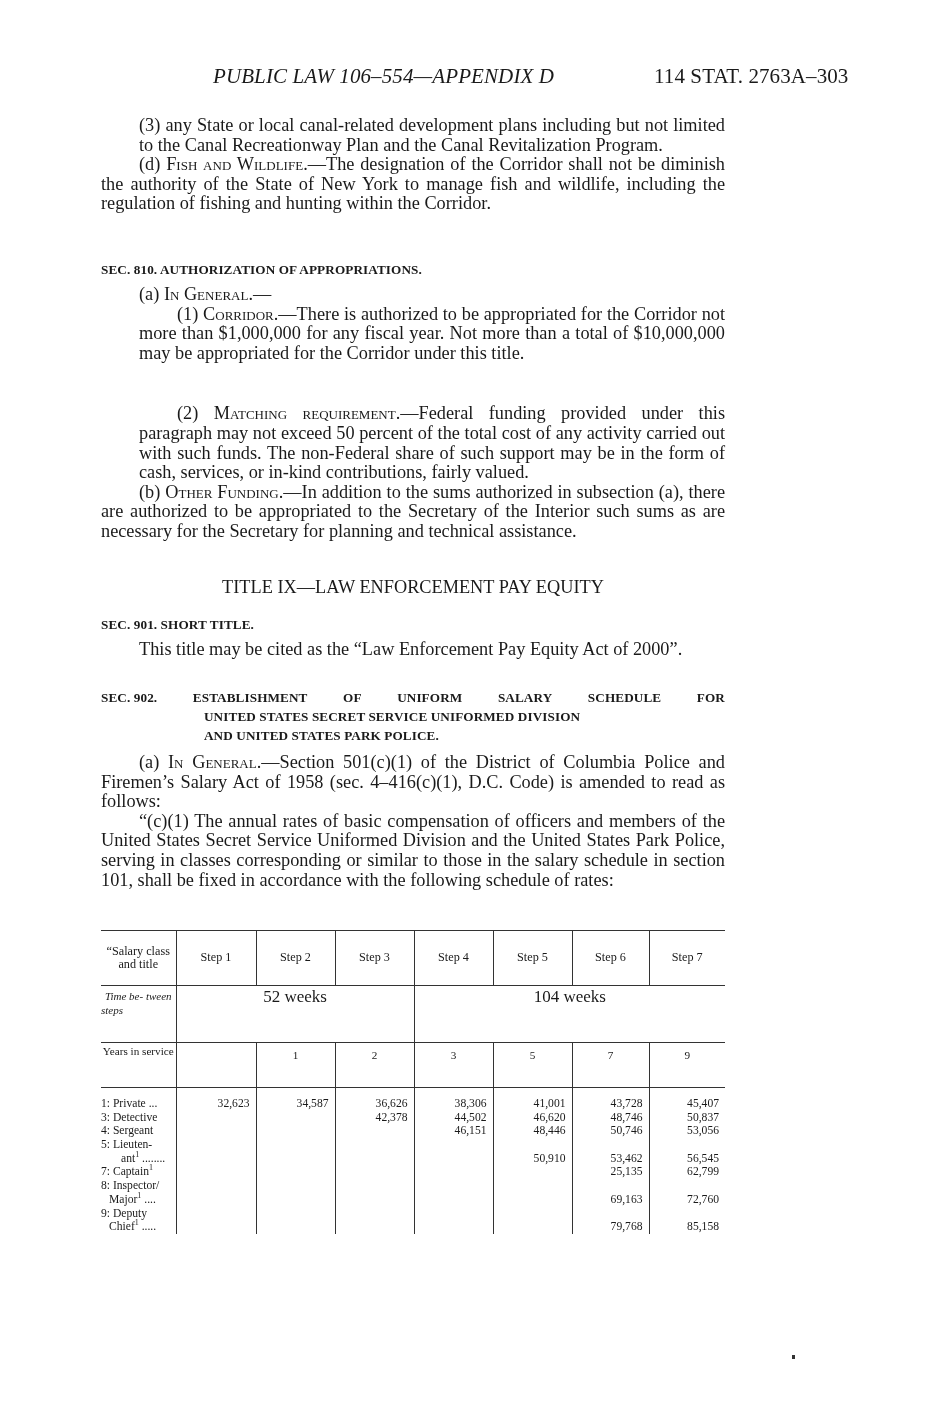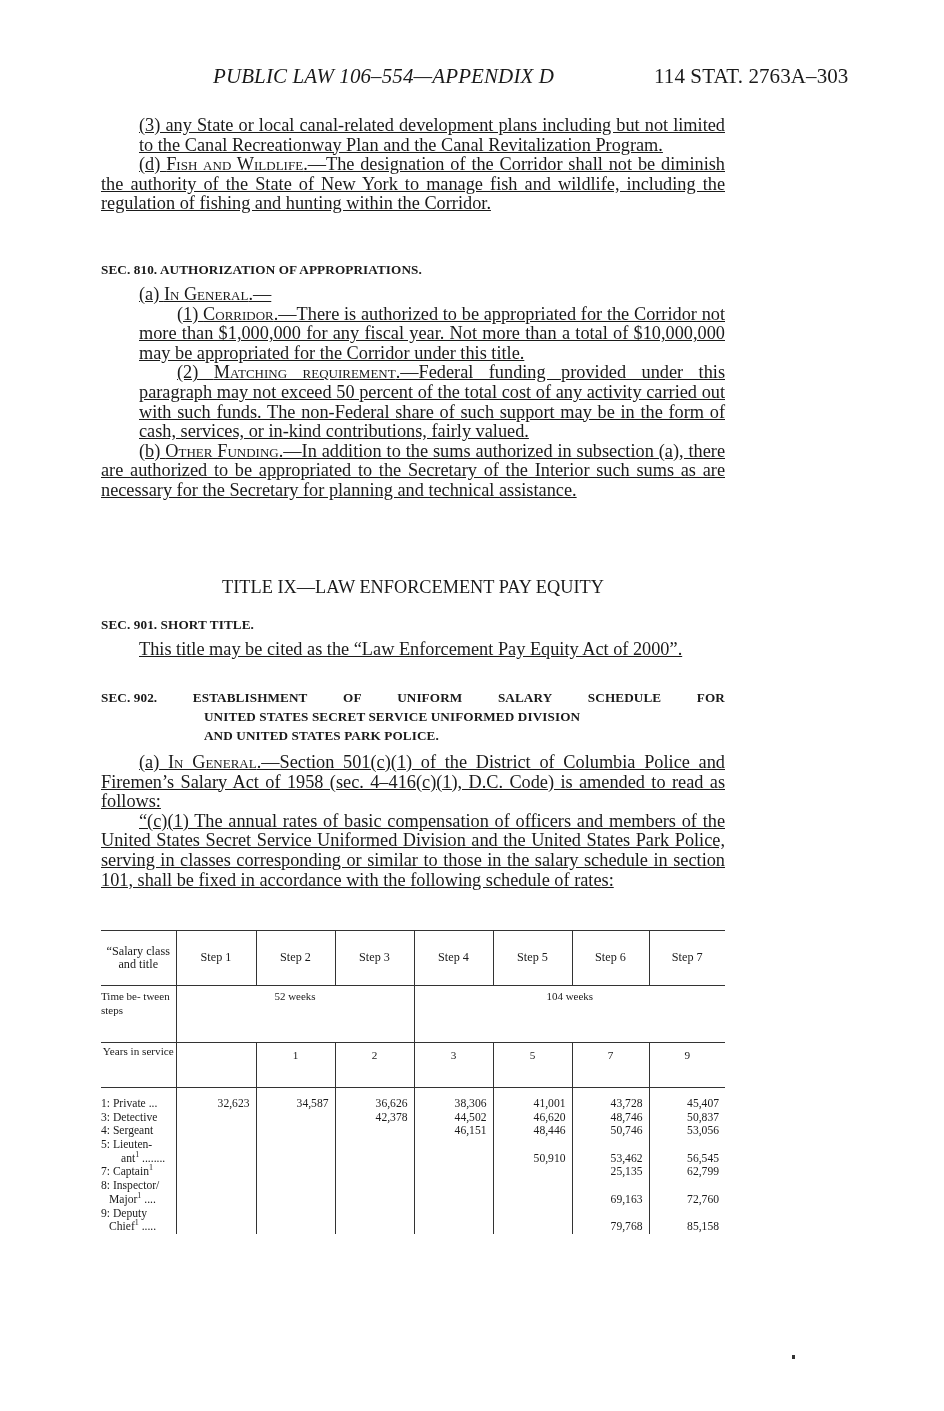--- a/index.html
+++ b/index.html
@@ -12,21 +12,21 @@
       position: absolute; top: 64px; left: 0; width: 944px; height: 30px;
       font-size: 21px; letter-spacing: 0.1px;
     }
     .header .left { position: absolute; left: 213px; top: 0; font-style: italic; }
     .header .right { position: absolute; left: 654px; top: 0; }
 
     .body-text {
       position: absolute; left: 101px; width: 624px;
       font-size: 18.3px; line-height: 19.6px; text-align: justify;
     }
-    .body-text p { margin: 0; text-decoration: underline; }
+    .body-text p { margin: 0; }
     .indent { text-indent: 38px; }
     .indent2 { text-indent: 0; padding-left: 38px; }
     .sc { font-variant: small-caps; }
     .sec-head {
       font-family: "Liberation Serif", serif; font-weight: bold;
       font-size: 13.2px; letter-spacing: 0.1px;
     }
     .title-center { text-align: center; font-size: 18.3px; }
 
     #block1 { top: 116px; }
@@ -42,21 +42,21 @@
 
     
     .tbl {
       position: absolute; left: 101px; top: 930px; width: 624px;
       font-size: 12.2px; line-height: 13.8px;
     }
     .tbl table { border-collapse: collapse; width: 624px; table-layout: fixed; }
     .tbl td { padding: 0; vertical-align: top; }
     .tbl tr.hdr td { height: 54px; vertical-align: middle; text-align: center; border-top: 1.5px solid #333; border-bottom: 1.5px solid #333; }
     .tbl tr.hdr td + td { border-left: 1.5px solid #333; }
-    .tbl tr.time td { height: 52px; border-bottom: 1.5px solid #333; font-size: 11px; }
+    .tbl tr.time td { height: 52px; border-bottom: 1.5px solid #333; font-size: 17px; }
     .tbl tr.time td + td { border-left: 1.5px solid #333; text-align: center; padding-top: 4px; }
     .tbl tr.time td.lbl { padding-top: 4px; text-align: justify; text-align-last: left; padding-left: 0; }
     .tbl tr.years td { height: 38px; border-bottom: 1.5px solid #333; font-size: 11.2px; text-align: center; padding-top: 6px; vertical-align: top; margin-top: 24px; }
     .tbl tr.years td + td { border-left: 1.5px solid #333; }
     .tbl tr.data td { vertical-align: top; padding-top: 9px; font-size: 11.6px; line-height: 13.7px; }
     .tbl tr.data td + td { border-left: 1.5px solid #333; text-align: right; padding-right: 6px; }
     .tbl tr.data td.rank { text-align: left; padding-right: 0; }
     .tbl tr.data td.last { border-left: 1.5px solid #333; }
     .cell-line { height: 13.7px; white-space: nowrap; }
     .sup { font-size: 8px; vertical-align: super; line-height: 0; }
@@ -84,21 +84,21 @@
 
 <div class="body-text" id="block2">
   <p class="indent">
     <span>(a) </span><span class="sc">In General</span><span>.—</span>
   </p>
   <p style="padding-left:38px;text-indent:38px;margin-left:-38px;padding-left:38px;">
   </p>
   <p style="padding-left:38px;">
     <span style="display:inline-block;width:38px;"></span><span>(1) </span><span class="sc">Corridor</span><span>.—There is authorized to be appropriated for the Corridor not more than $1,000,000 for any fiscal year. Not more than a total of $10,000,000 may be appropriated for the Corridor under this title.</span>
   </p>
-  <p style="padding-left:38px;">
+  <p style="padding-left:38px;margin-top:41px;">
     <span style="display:inline-block;width:38px;"></span><span>(2) </span><span class="sc">Matching requirement</span><span>.—Federal funding provided under this paragraph may not exceed 50 percent of the total cost of any activity carried out with such funds. The non-Federal share of such support may be in the form of cash, services, or in-kind contributions, fairly valued.</span>
   </p>
   <p class="indent">
     <span>(b) </span><span class="sc">Other Funding</span><span>.—In addition to the sums authorized in subsection (a), there are authorized to be appropriated to the Secretary of the Interior such sums as are necessary for the Secretary for planning and technical assistance.</span>
   </p>
 </div>
 
 <div id="title9" class="title-center">TITLE IX—LAW ENFORCEMENT PAY EQUITY</div>
 
 <div id="sec901" class="sec-head">SEC. 901. SHORT TITLE.</div>
@@ -144,21 +144,21 @@
       <td style="font-size:12.2px;line-height:13.5px;">“Salary class and title</td>
       <td>Step 1</td>
       <td>Step 2</td>
       <td>Step 3</td>
       <td>Step 4</td>
       <td>Step 5</td>
       <td>Step 6</td>
       <td>Step 7</td>
     </tr>
     <tr class="time">
-      <td class="lbl" style="font-size:11px;line-height:13.5px;text-align:left;">Time be- tween steps</td>
+      <td class="lbl" style="font-size:11px;line-height:13.5px;text-align:center;font-style:italic;">Time be- tween steps</td>
       <td colspan="3">52 weeks</td>
       <td colspan="4">104 weeks</td>
     </tr>
     <tr class="years">
       <td style="padding-top:2px;line-height:13.5px;">Years in service</td>
       <td></td>
       <td>1</td>
       <td>2</td>
       <td>3</td>
       <td>5</td>

